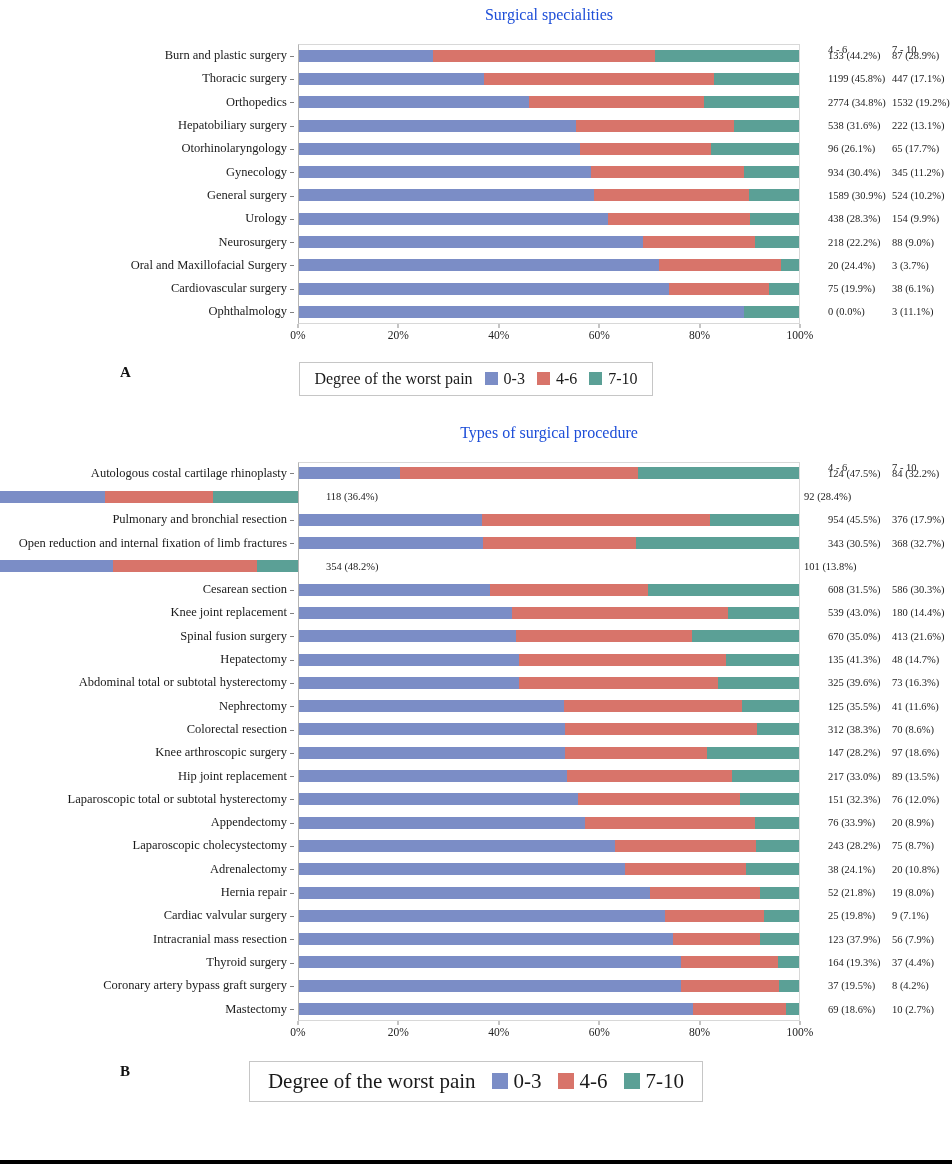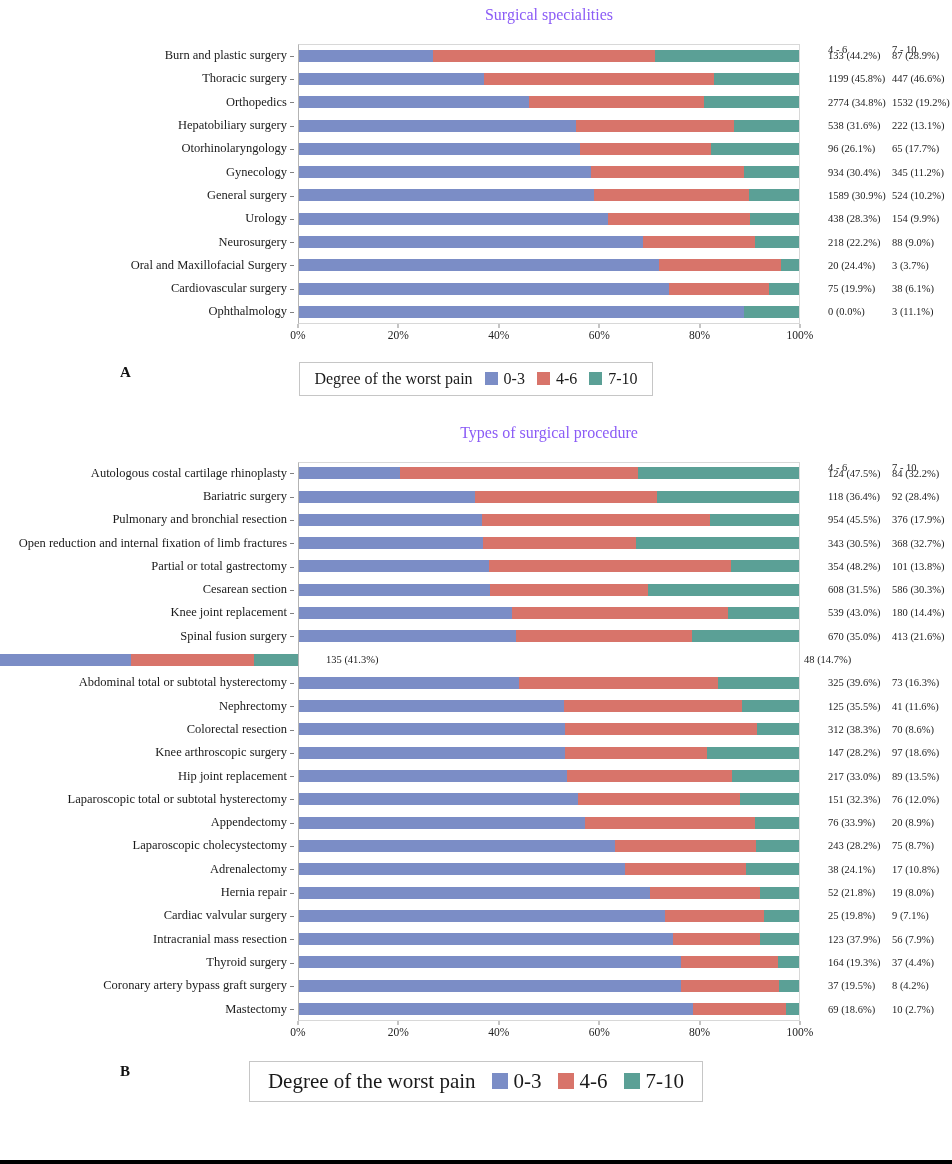--- a/index.html
+++ b/index.html
@@ -5,21 +5,21 @@
   html,body{margin:0;padding:0;}
   body{
     width:952px;height:1164px;overflow:hidden;background:#ffffff;
     font-family:"Liberation Serif","DejaVu Serif",serif;color:#1a1a1a;
     position:relative;
   }
   .chart{position:relative;}
   .chart-a{padding-top:6px;}
   .chart-b{margin-top:28px;}
   .chart-title{margin:0 0 0 298px;width:502px;text-align:center;
-    font-size:16px;font-weight:400;color:#8b5cf6;}
+    font-size:16px;font-weight:400;color:#1d4ed8;}
   .hdr-row{display:grid;grid-template-columns:298px 502px 88px 64px;
     height:20px;align-items:end;}
   .hdr{font-size:10.5px;color:#222;margin-top:20px;}
   .ann1{padding-left:28px;}
   .ann2{padding-left:4px;}
   .plot-wrap{position:relative;}
   .plot-frame{position:absolute;left:298px;top:0;width:502px;height:100%;
     box-sizing:border-box;border:1px solid #d8d8d8;border-left-color:#b3b3b3;
     pointer-events:none;}
   .row{display:grid;grid-template-columns:298px 502px 88px 64px;
@@ -81,21 +81,21 @@
         <div class="row">
           <div class="cat">Thoracic surgery<span class="cat-tick"></span></div>
           <div class="bar-cell">
             <div class="bar">
               <span class="seg" style="width: 37.1%; background: rgb(123, 141, 198);"></span>
               <span class="seg" style="width: 45.8%; background: rgb(216, 116, 106);"></span>
               <span class="seg" style="width: 17.1%; background: rgb(91, 160, 150);"></span>
             </div>
           </div>
           <div class="ann ann1">1199 (45.8%)</div>
-          <div class="ann ann2">447 (46.6%)</div>
+          <div class="ann ann2">447 (17.1%)</div>
         </div>
         <div class="row">
           <div class="cat">Orthopedics<span class="cat-tick"></span></div>
           <div class="bar-cell">
             <div class="bar">
               <span class="seg" style="width: 46%; background: rgb(123, 141, 198);"></span>
               <span class="seg" style="width: 34.8%; background: rgb(216, 116, 106);"></span>
               <span class="seg" style="width: 19.2%; background: rgb(91, 160, 150);"></span>
             </div>
           </div>
@@ -263,21 +263,20 @@
             <div class="bar">
               <span class="seg" style="width: 20.3%; background: rgb(123, 141, 198);"></span>
               <span class="seg" style="width: 47.5%; background: rgb(216, 116, 106);"></span>
               <span class="seg" style="width: 32.2%; background: rgb(91, 160, 150);"></span>
             </div>
           </div>
           <div class="ann ann1">124 (47.5%)</div>
           <div class="ann ann2">84 (32.2%)</div>
         </div>
         <div class="row">
-          <div class="cat">Bariatric surgery<span class="cat-tick"></span></div>
           <div class="bar-cell">
             <div class="bar">
               <span class="seg" style="width: 35.2%; background: rgb(123, 141, 198);"></span>
               <span class="seg" style="width: 36.4%; background: rgb(216, 116, 106);"></span>
               <span class="seg" style="width: 28.4%; background: rgb(91, 160, 150);"></span>
             </div>
           </div>
           <div class="ann ann1">118 (36.4%)</div>
           <div class="ann ann2">92 (28.4%)</div>
         </div>
@@ -299,21 +298,20 @@
             <div class="bar">
               <span class="seg" style="width: 36.8%; background: rgb(123, 141, 198);"></span>
               <span class="seg" style="width: 30.5%; background: rgb(216, 116, 106);"></span>
               <span class="seg" style="width: 32.7%; background: rgb(91, 160, 150);"></span>
             </div>
           </div>
           <div class="ann ann1">343 (30.5%)</div>
           <div class="ann ann2">368 (32.7%)</div>
         </div>
         <div class="row">
-          <div class="cat">Partial or total gastrectomy<span class="cat-tick"></span></div>
           <div class="bar-cell">
             <div class="bar">
               <span class="seg" style="width: 38%; background: rgb(123, 141, 198);"></span>
               <span class="seg" style="width: 48.2%; background: rgb(216, 116, 106);"></span>
               <span class="seg" style="width: 13.8%; background: rgb(91, 160, 150);"></span>
             </div>
           </div>
           <div class="ann ann1">354 (48.2%)</div>
           <div class="ann ann2">101 (13.8%)</div>
         </div>
@@ -347,20 +345,21 @@
             <div class="bar">
               <span class="seg" style="width: 43.4%; background: rgb(123, 141, 198);"></span>
               <span class="seg" style="width: 35%; background: rgb(216, 116, 106);"></span>
               <span class="seg" style="width: 21.6%; background: rgb(91, 160, 150);"></span>
             </div>
           </div>
           <div class="ann ann1">670 (35.0%)</div>
           <div class="ann ann2">413 (21.6%)</div>
         </div>
         <div class="row">
+          <div class="cat">Hepatectomy<span class="cat-tick"></span></div>
           <div class="bar-cell">
             <div class="bar">
               <span class="seg" style="width: 44%; background: rgb(123, 141, 198);"></span>
               <span class="seg" style="width: 41.3%; background: rgb(216, 116, 106);"></span>
               <span class="seg" style="width: 14.7%; background: rgb(91, 160, 150);"></span>
             </div>
           </div>
           <div class="ann ann1">135 (41.3%)</div>
           <div class="ann ann2">48 (14.7%)</div>
         </div>
@@ -463,21 +462,21 @@
         <div class="row">
           <div class="cat">Adrenalectomy<span class="cat-tick"></span></div>
           <div class="bar-cell">
             <div class="bar">
               <span class="seg" style="width: 65.1%; background: rgb(123, 141, 198);"></span>
               <span class="seg" style="width: 24.1%; background: rgb(216, 116, 106);"></span>
               <span class="seg" style="width: 10.8%; background: rgb(91, 160, 150);"></span>
             </div>
           </div>
           <div class="ann ann1">38 (24.1%)</div>
-          <div class="ann ann2">17 (10.8%)</div>
+          <div class="ann ann2">20 (10.8%)</div>
         </div>
         <div class="row">
           <div class="cat">Hernia repair<span class="cat-tick"></span></div>
           <div class="bar-cell">
             <div class="bar">
               <span class="seg" style="width: 70.2%; background: rgb(123, 141, 198);"></span>
               <span class="seg" style="width: 21.8%; background: rgb(216, 116, 106);"></span>
               <span class="seg" style="width: 8%; background: rgb(91, 160, 150);"></span>
             </div>
           </div>

